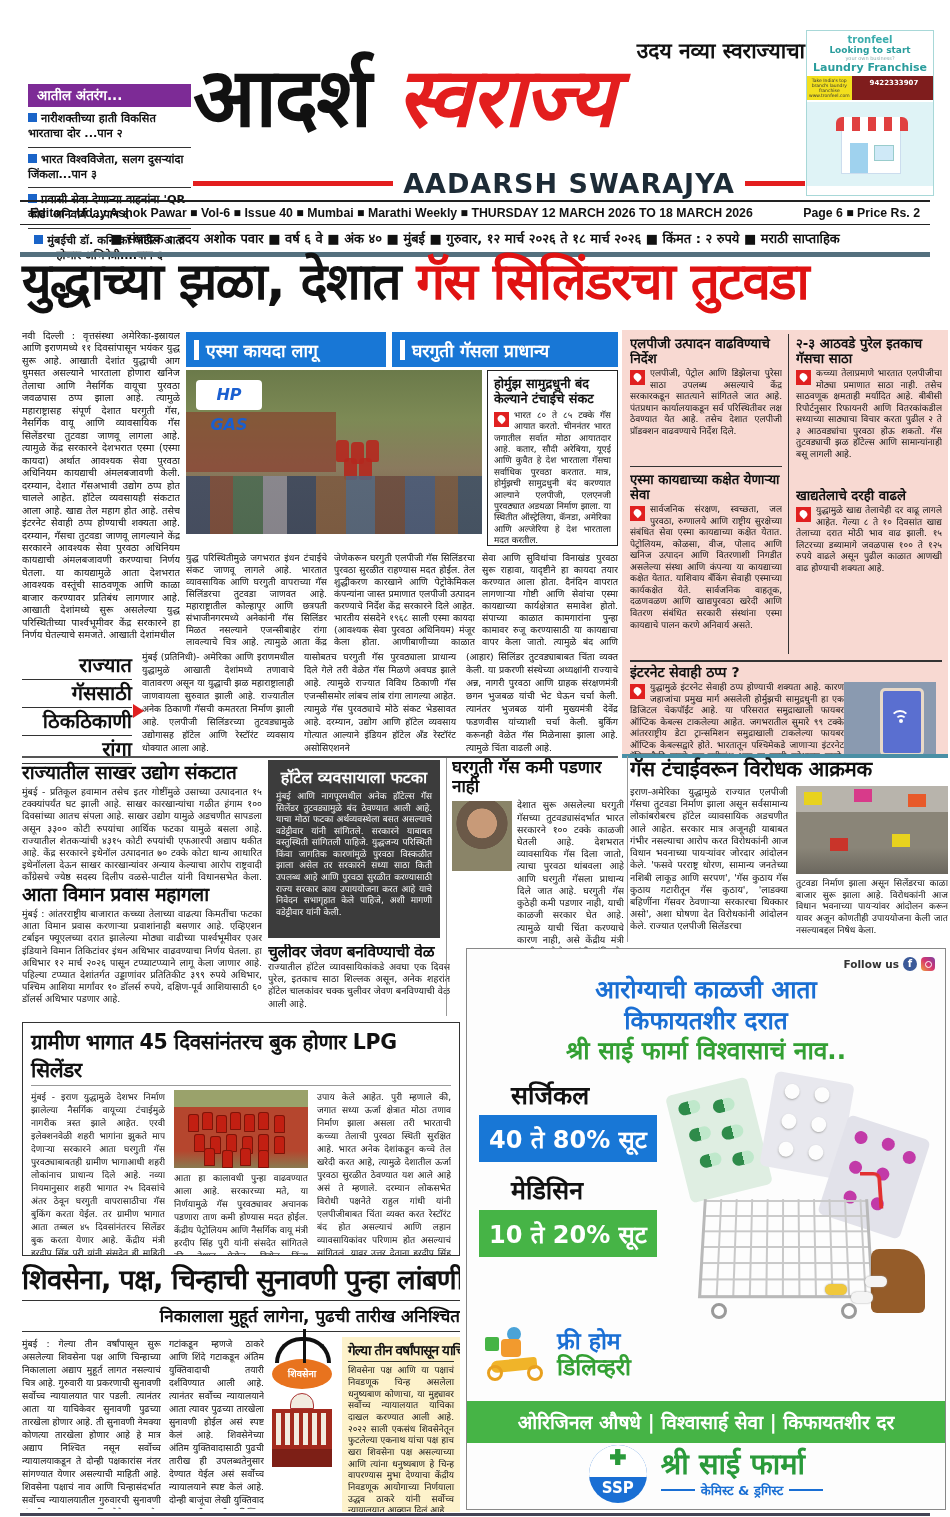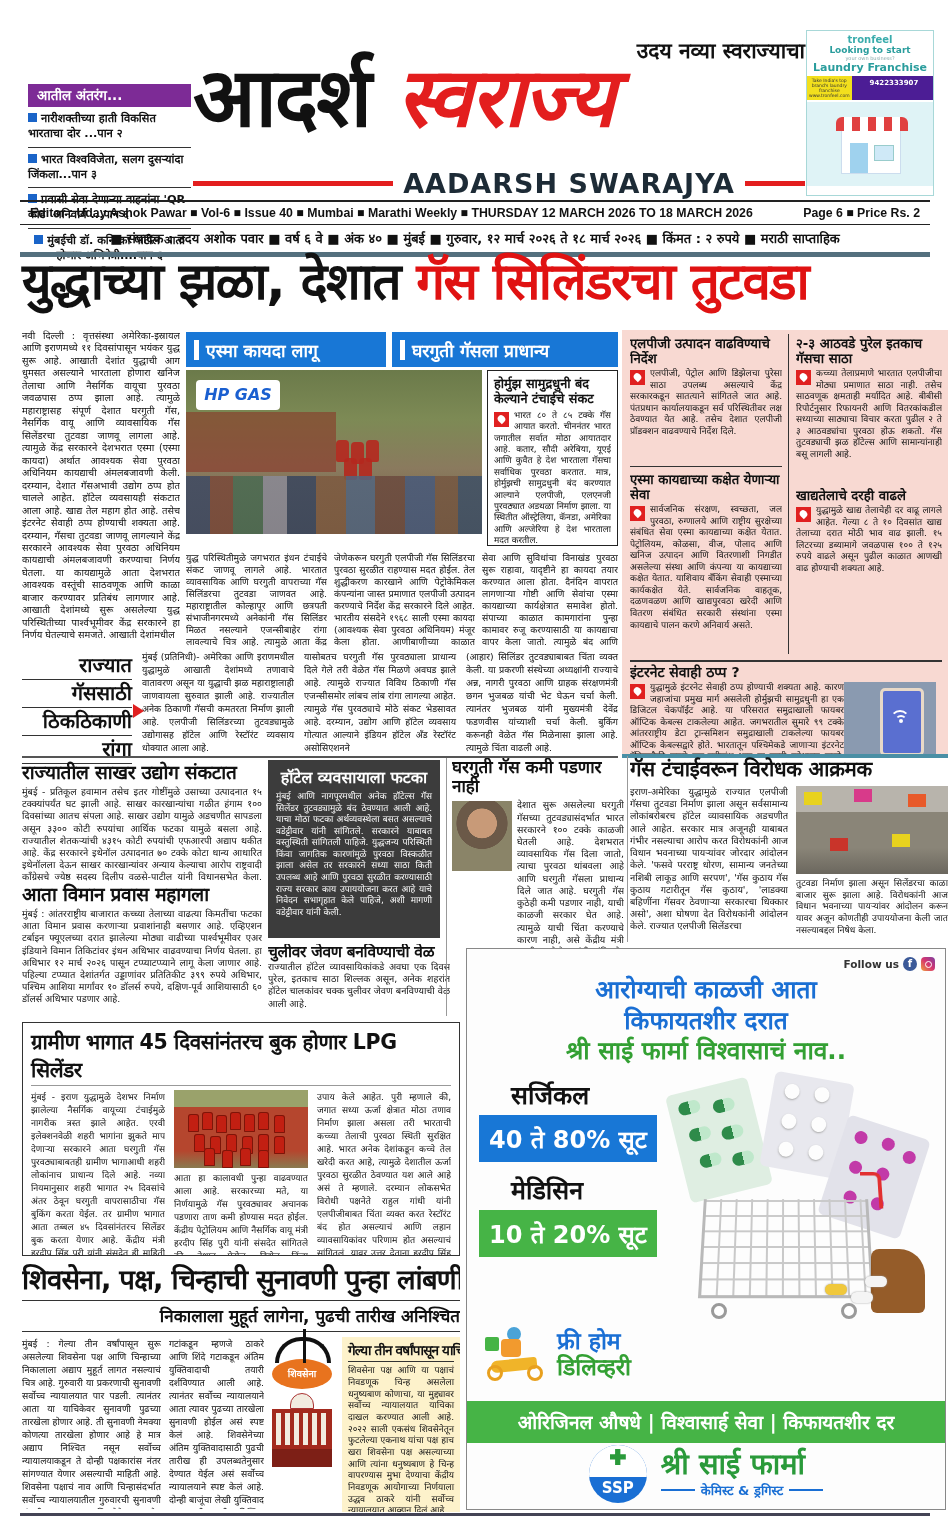--- a/index.html
+++ b/index.html
@@ -22,21 +22,21 @@
   .engline{left:193px;top:168px;width:612px;display:flex;align-items:center;gap:10px;}
   .redbar{flex:1;height:5px;background:#e31e1e;}
   .engline .t{font-size:27px;font-weight:800;color:#1d2b36;letter-spacing:1px;white-space:nowrap;}
   .lad{left:806px;top:30px;width:128px;height:166px;border:1px solid #a8d8d8;background:#fff;text-align:center;overflow:hidden;}
   .lad .brand{color:#3aacac;font-size:10px;font-weight:bold;margin-top:3px;}
   .lad .l1{color:#2a9d9d;font-size:9px;font-weight:bold;}
   .lad .tiny{color:#8aa;font-size:5px;line-height:1.2;}
   .lad .fr{color:#2a9d9d;font-size:11px;font-weight:bold;}
   .lad .strip{display:flex;margin-top:2px;}
   .lad .ys{background:#f2df1d;flex:1.4;font-size:4.5px;color:#333;padding:2px;}
-  .lad .ts{background:#4c1d95;flex:1;font-size:7px;color:#fff;font-weight:bold;padding:3px 18px;}
+  .lad .ts{background:#7f1d1d;flex:1;font-size:7px;color:#fff;font-weight:bold;padding:3px 18px;}
   .lad .scene{position:relative;height:84px;background:#dff3f6;margin-top:2px;}
   .shop{position:absolute;left:34px;top:26px;width:60px;height:46px;background:#fff;border:1px solid #cde;}
   .awn{position:absolute;left:-6px;top:-12px;width:72px;height:14px;border-radius:6px 6px 0 0;
        background:repeating-linear-gradient(90deg,#e04040 0 8px,#fff 8px 16px);}
   .door{position:absolute;left:8px;top:14px;width:18px;height:30px;background:#9fd2ee;}
   .win{position:absolute;right:6px;top:16px;width:20px;height:16px;background:#cfe9f7;border:1px solid #9cc;}
   .infoline{left:20px;top:200px;width:910px;border-top:2px solid #222;border-bottom:1.3px solid #222;
             display:flex;justify-content:space-between;padding:4px 10px;font-size:12.3px;font-weight:bold;
             font-family:"Liberation Sans","DejaVu Sans",sans-serif;}
   .mrline{left:20px;top:225px;width:910px;text-align:center;font-size:13px;font-weight:bold;
@@ -44,21 +44,21 @@
   
   .mainhead{left:22px;top:254px;width:908px;font-size:51px;font-weight:800;letter-spacing:-1.5px;
             line-height:1.1;white-space:nowrap;}
   .mainhead .red{color:#e01212;}
   .leadleft{left:22px;top:330px;width:158px;height:316px;font-size:9.6px;}
   .bluebox{background:#1877d6;color:#fff;font-weight:800;font-size:17.5px;display:flex;align-items:center;
            padding:0 8px;height:35px;overflow:hidden;white-space:nowrap;}
   .wbar{display:inline-block;width:5px;height:20px;background:#fff;margin-right:7px;flex:0 0 auto;}
   .photo-main{left:186px;top:370px;width:296px;height:164px;overflow:hidden;
      background:linear-gradient(180deg,#6b7a4a 0%,#7d8a55 30%,#8a7a5e 60%,#6e5d45 100%);}
-  .hpsign{position:absolute;left:10px;top:10px;width:84px;height:30px;background:#fff;border-radius:4px;
+  .hpsign{position:absolute;left:10px;top:10px;width:66px;height:30px;background:#fff;border-radius:4px;
           color:#1a5fd0;font-weight:800;font-size:16px;text-align:center;line-height:30px;font-style:italic;}
   .truck{position:absolute;left:0;top:42px;width:150px;height:60px;background:#8a2f22;opacity:.55;}
   .cyl{position:absolute;width:13px;height:22px;background:#b5281e;border-radius:4px 4px 2px 2px;opacity:.9;}
   .crowd{position:absolute;left:0;bottom:0;width:100%;height:58px;
      background:linear-gradient(90deg,#3e4a63 0 8%,#7a4a3a 8% 16%,#4a6b52 16% 26%,#8a8a96 26% 34%,#39465e 34% 44%,#7d5a40 44% 54%,#52657e 54% 64%,#6b4a3e 64% 74%,#47597a 74% 84%,#755741 84% 92%,#3e5066 92% 100%);opacity:.85;}
   .hormuz{left:487px;top:370px;width:131px;height:176px;border:1.6px solid #222;padding:5px 6px;overflow:hidden;}
   .hormuz .t{font-weight:800;font-size:12.8px;line-height:1.2;margin-bottom:3px;}
   .flame{width:15px;height:15px;background:#e02020;display:inline-block;position:relative;float:left;
          margin:2px 5px 1px 0;}
   .flame:after{content:"";position:absolute;left:4px;top:3px;width:7px;height:8px;background:#fff;

